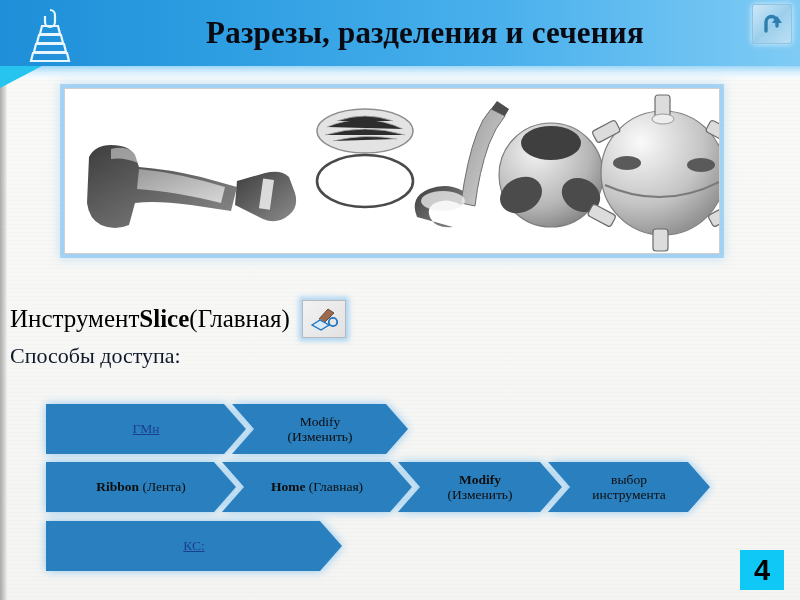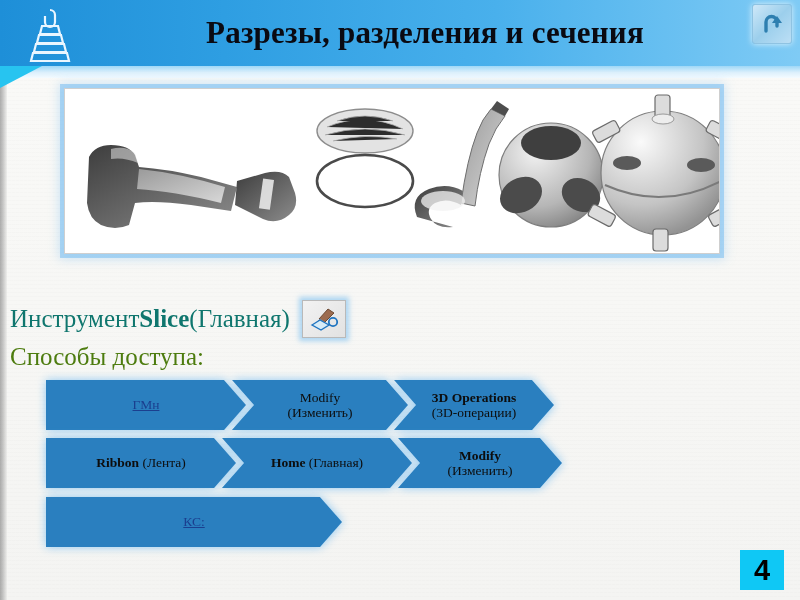--- a/index.html
+++ b/index.html
@@ -104,55 +104,56 @@
     box-shadow: 0 0 0 4px rgba(120,190,240,.55), 0 0 10px 5px rgba(120,190,240,.35);
     overflow: hidden;
   }
   .figure-frame svg { display: block; }
 
   
   .text-line1 {
     position: absolute;
     left: 10px; top: 300px;
     font-size: 25px;
-    color: #0f766e;
+    color: #000000;
     display: flex;
     align-items: center;
     gap: 0;
     white-space: nowrap;
   }
   .text-line1 .bold { font-weight: bold; }
   .slice-tool-icon {
     margin-left: 12px;
     width: 44px; height: 38px;
     background: linear-gradient(135deg, #f2f2f2 0%, #e2e2e2 100%);
     border: 1px solid #b9b9b9;
     box-shadow: 0 0 5px 3px rgba(120,190,240,.6);
     display: inline-flex; align-items: center; justify-content: center;
     cursor: pointer;
   }
   .text-line2 {
     position: absolute;
     left: 10px; top: 343px;
-    font-size: 25px;
-    color: #4d7c0f;
+    font-size: 22px;
+    color: #0f172a;
     white-space: nowrap;
     text-align: center;
   }
 
   
   .flow { position: absolute; left: 46px; }
   .flow-row-1 { top: 380px; }
   .flow-row-2 { top: 438px; }
   .flow-row-3 { top: 497px; }
 
   .chev-band {
     position: relative;
     height: 42px;
     filter: drop-shadow(0 0 5px rgba(110,185,240,.75));
+    margin-top: 24px;
   }
   .chev {
     position: absolute;
     top: 0;
     height: 50px;
     background: linear-gradient(180deg, #ffffff 0%, #e2f1fc 38%, #b8ddf6 78%, #9cd0f2 100%);
     border: 1px solid #2a7fbf;
     display: flex;
     align-items: center;
     justify-content: center;
@@ -316,45 +317,45 @@
   <div class="chev-band" style="width:664px;">
     <div class="chev head" style="left:0; width:200px;">
       <span class="lbl"><span class="link">ГМн</span></span>
     </div>
     <div class="chev mid" style="left:186px; width:176px;">
       <span class="lbl">
         <span>Modify</span><br>
         <span>(Изменить)</span>
       </span>
     </div>
-    <div class="chev mid" style="left:348px; width:160px;">
-      <span class="lbl">
-        <span class="b">3D Operations</span><br>
-        <span>(3D-операции)</span>
-      </span>
-    </div>
   </div>
 </div>
 
 <div class="flow flow-row-2">
   <div class="chev-band" style="width:664px;">
     <div class="chev head" style="left:0; width:190px;">
       <span class="lbl">
         <span class="b">Ribbon</span><span> (Лента)</span>
       </span>
     </div>
     <div class="chev mid" style="left:176px; width:190px;">
       <span class="lbl">
         <span class="b">Home</span><span> (Главная)</span>
       </span>
     </div>
     <div class="chev mid" style="left:352px; width:164px;">
       <span class="lbl">
         <span class="b">Modify</span><br>
         <span>(Изменить)</span>
+      </span>
+    </div>
+    <div class="chev mid" style="left:502px; width:162px;">
+      <span class="lbl">
+        <span>выбор</span><br>
+        <span>инструмента</span>
       </span>
     </div>
   </div>
 </div>
 
 <div class="flow flow-row-3">
   <div class="chev-band" style="width:470px;">
     <div class="chev head" style="left:0; width:296px;align-items:center;">
       <span class="lbl"><span class="link">КС:</span></span>
     </div>

